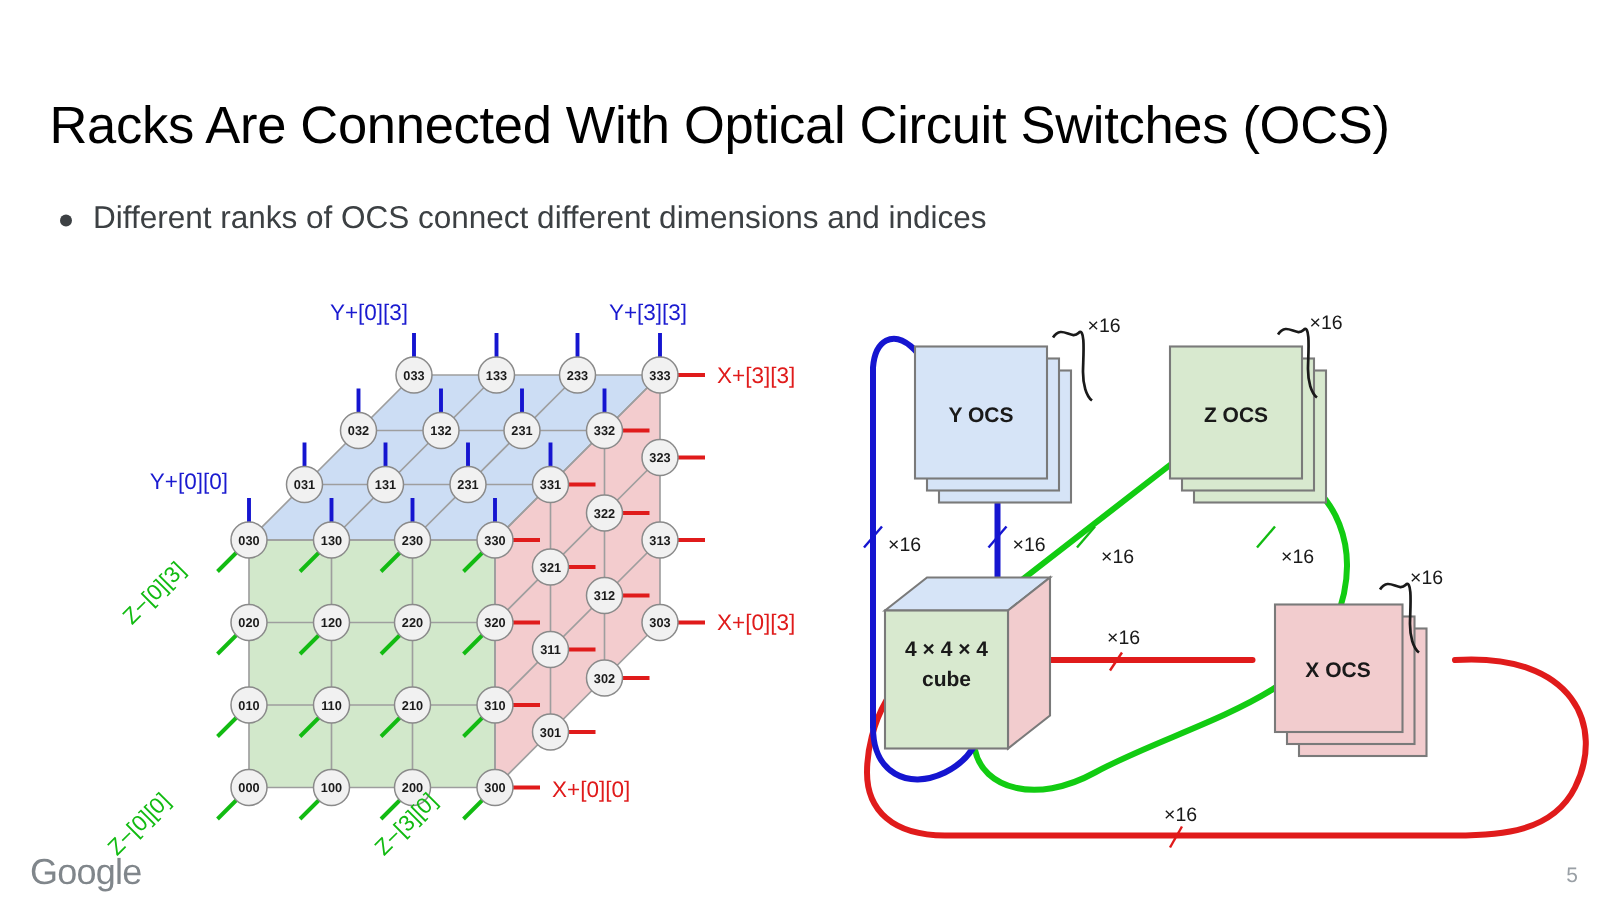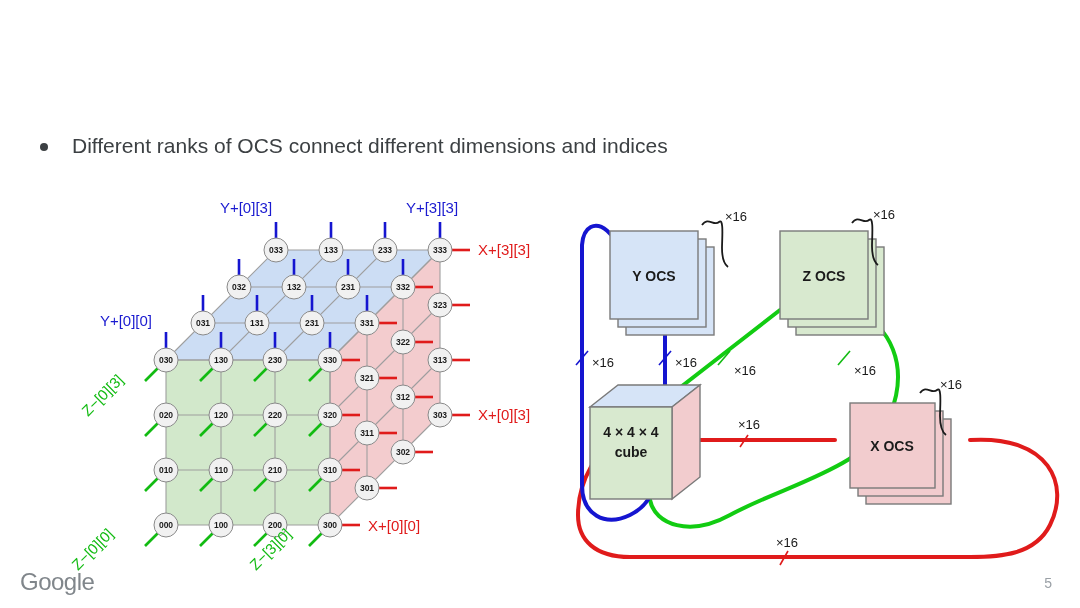--- a/index.html
+++ b/index.html
@@ -35,21 +35,21 @@
     letter-spacing: -0.2px;
     white-space: nowrap;
   }
   #bullet-row {
     position: absolute;
     left: 40px;
     top: 132px;
     width: 900px;
     display: flex;
     align-items: flex-start;
-    gap: 24px;
+    gap: 14px;
   }
   #bullet-dot {
     width: 8px;
     height: 8px;
     border-radius: 50%;
     background: #3c4043;
     margin-top: 11px;
     flex: 0 0 auto;
   }
   #bullet-text {
@@ -141,20 +141,21 @@
   .link-green { stroke: #12cc12; stroke-width: 4; fill: none; stroke-linecap: round; }
   .link-red { stroke: #e01b1b; stroke-width: 4; fill: none; stroke-linecap: round; }
   .tick { stroke-width: 1.6; fill: none; }
   .brace { stroke: #1a1a1a; stroke-width: 1.8; fill: none; }
 </style>
 </head>
 <body>
 
 <div id="slide">
 
+  <div id="title">Racks Are Connected With Optical Circuit Switches (OCS)</div>
 
   <div id="bullet-row">
     <div id="bullet-dot"></div>
     <div id="bullet-text">Different ranks of OCS connect different dimensions and indices</div>
   </div>
 
   <div id="figure-left">
     <svg width="520" height="400" viewBox="0 0 520 400">
 
       <polygon class="face-blue" points="106,175 216,65 380,65 270,175"></polygon>

